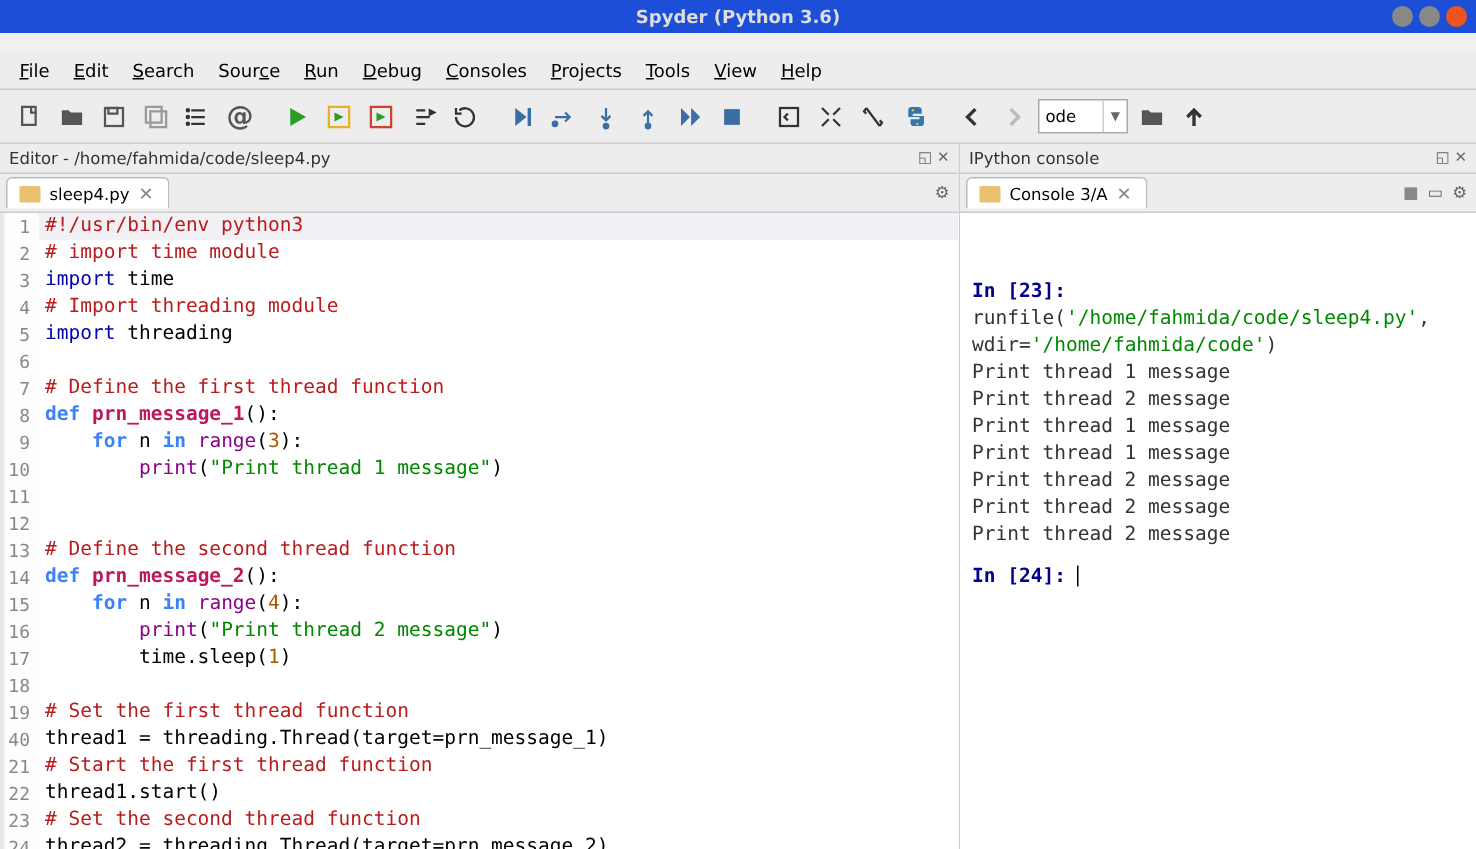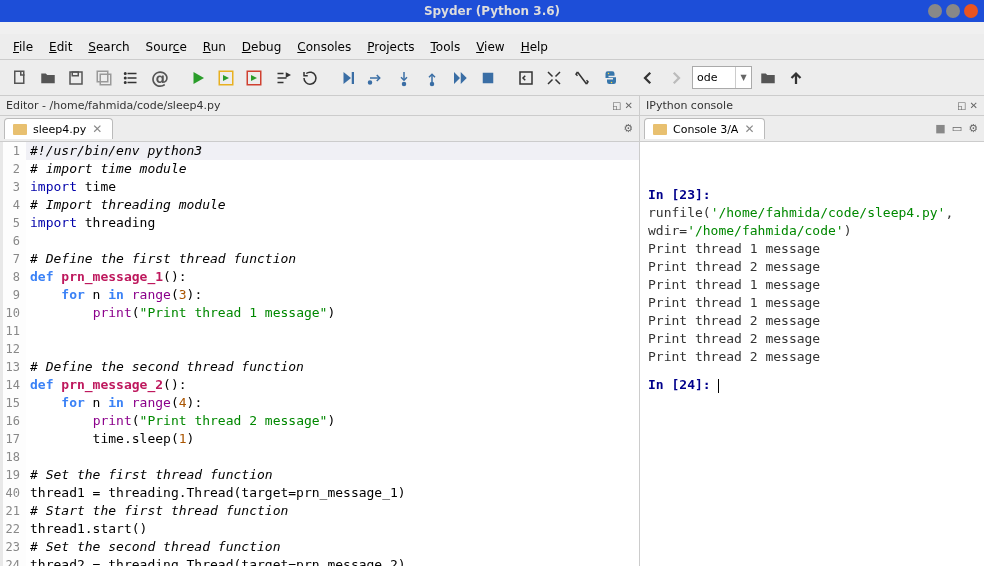--- a/index.html
+++ b/index.html
@@ -28,21 +28,21 @@
 .tab { display:flex; align-items:center; gap:6px; background:#fff; border:1px solid #bbb; border-bottom:none; padding:3px 10px 3px 8px; border-radius:4px 4px 0 0; font-size:11px; }
 .tab .folder-icon { width:14px; height:11px; background:#e8c070; border-radius:1px; display:inline-block; }
 .tab .x { color:#888; font-size:12px; cursor:default; }
 .tabbar .tabicons { position:absolute; right:6px; display:flex; gap:6px; color:#666; font-size:11px; }
 .editor { flex:1; background:#fff; overflow:auto; font-family:"DejaVu Sans Mono","Liberation Mono",monospace; font-size:13px; position:relative; }
 .gutter-bar { position:absolute; left:0; top:0; bottom:0; width:3px; background:#e8e8e8; }
 .codeline { display:flex; line-height:18px; }
 .lno { width:26px; text-align:right; padding-right:6px; color:#888; font-size:12px; user-select:none; background:#fdfdfd; }
 .codeline.cur { background:#f0f0f5; }
 .code { white-space:pre; padding-left:4px; }
-.c-com-i { color:#000000; font-style:italic; }
+.c-com-i { color:#b91c1c; }
 .c-kw { color:#0000aa; }
 .c-kw-b { color:#3b82f6; font-weight:bold; }
 .c-fn { color:#be185d; font-weight:bold; }
 .c-str { color:#008800; }
 .c-num { color:#aa5500; }
 .c-bi { color:#8b008b; }
 .console { flex:1; background:#fff; font-family:"DejaVu Sans Mono","Liberation Mono",monospace; font-size:13px; padding:4px 8px; line-height:18px; overflow:auto;margin-top:40px; }
 .con-in { color:#00008b; font-weight:bold; }
 .con-num { color:#00008b; font-weight:bold; }
 .con-path { color:#008800; }

